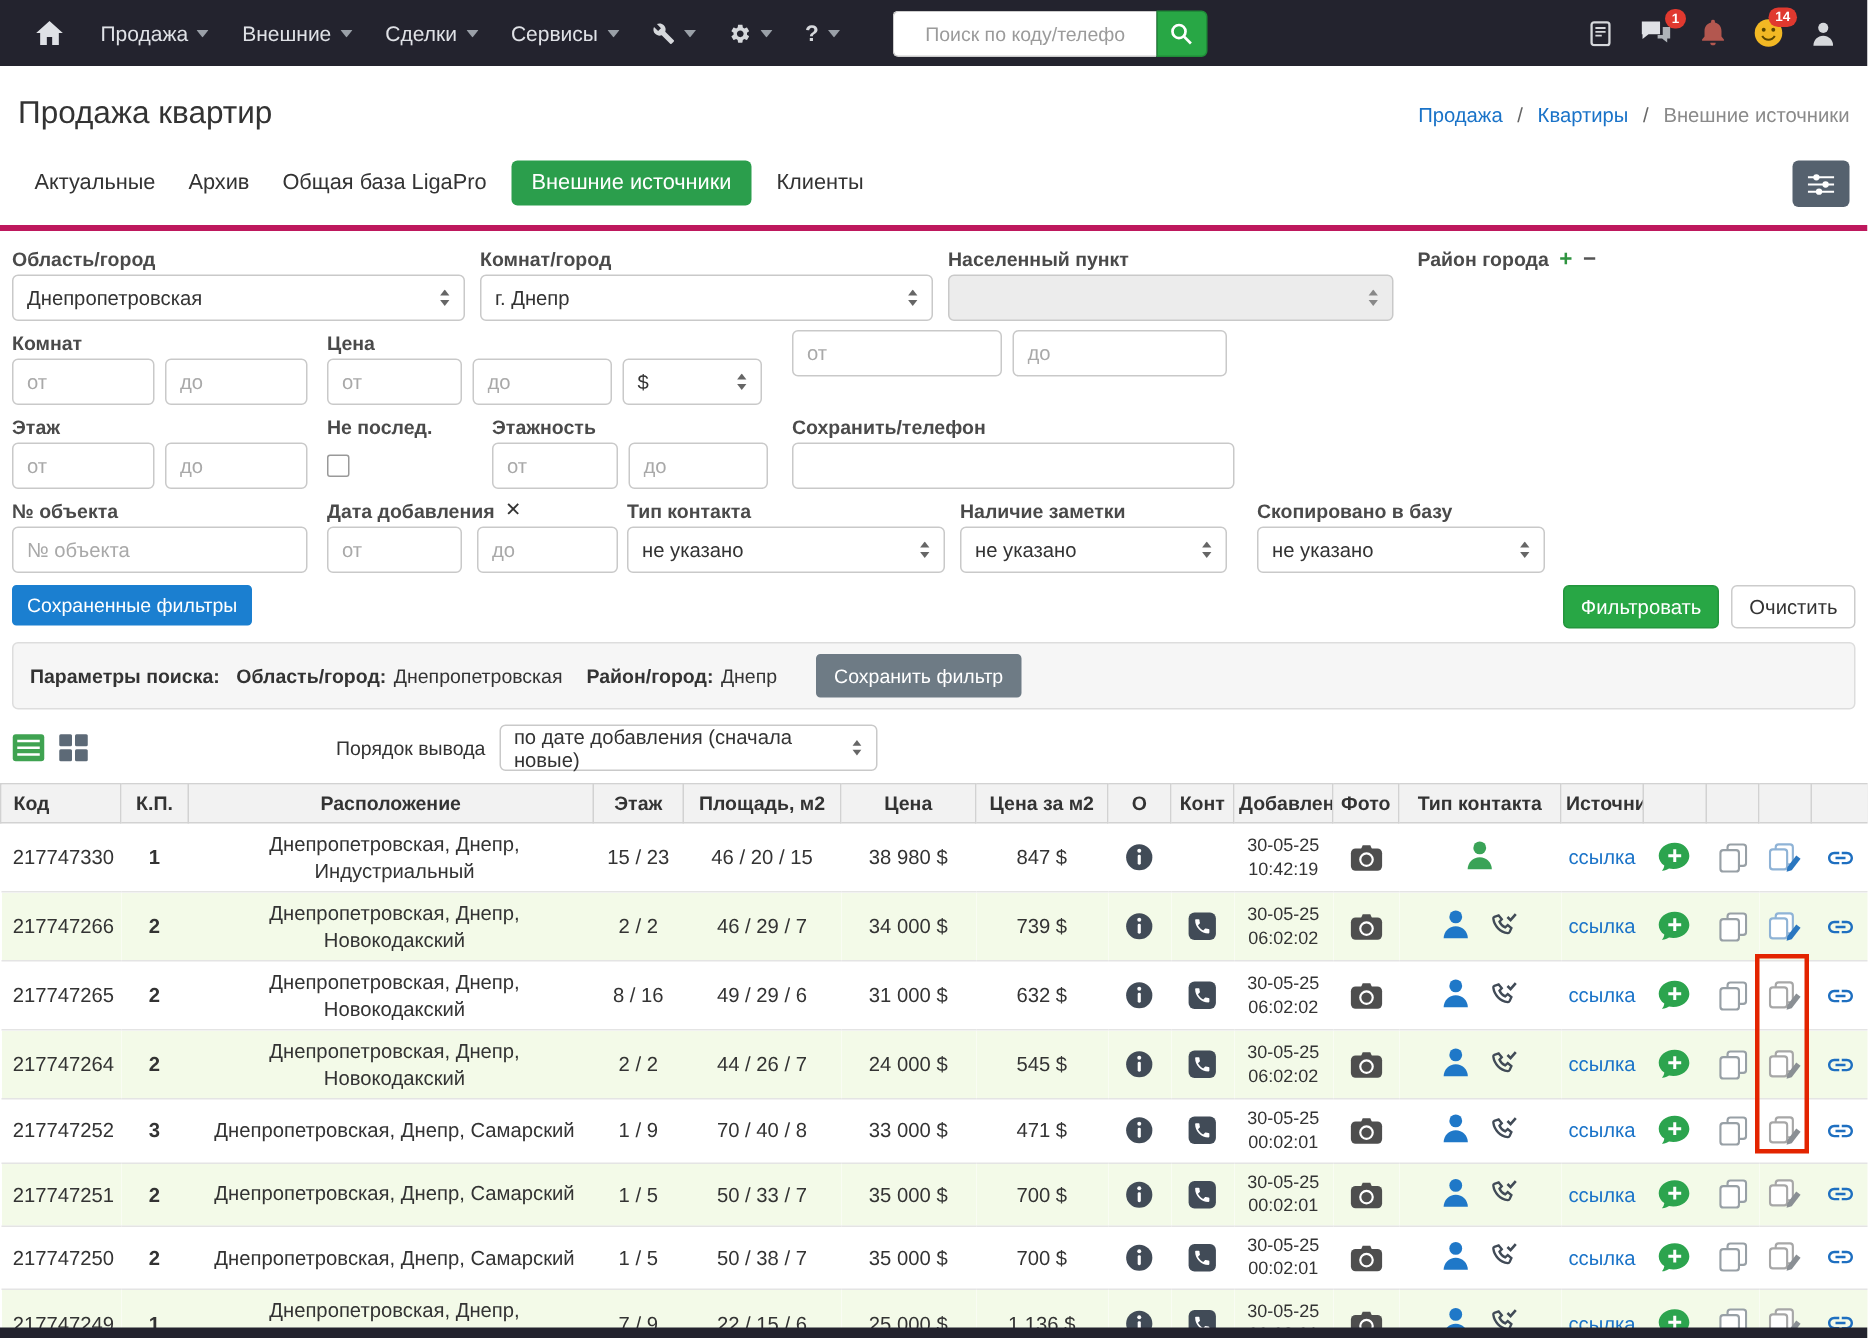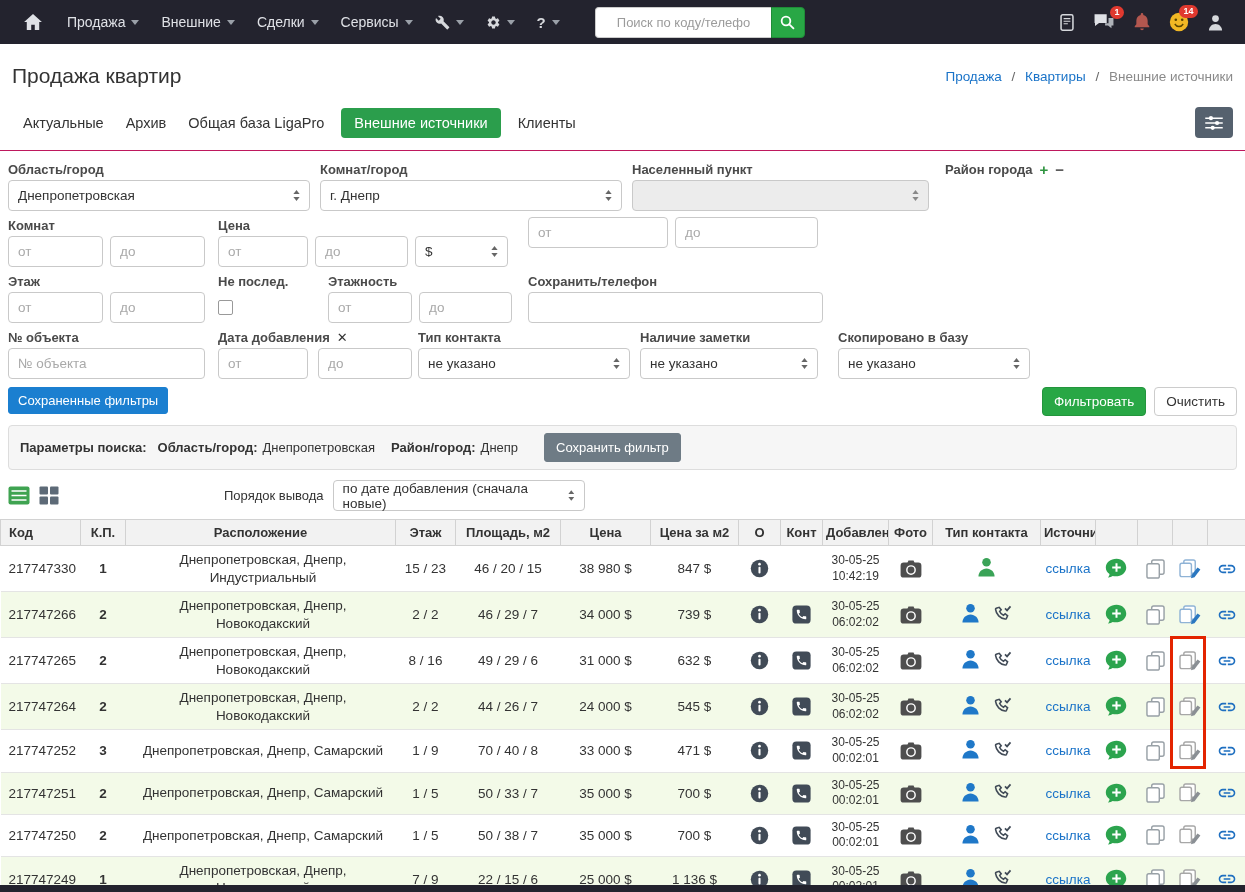--- a/index.html
+++ b/index.html
@@ -28,21 +28,21 @@
 
   
   .page-header{display:flex;align-items:center;justify-content:space-between;padding:20px 12px 8px}
   .page-title{font-size:21px;color:#333;font-weight:400}
   .breadcrumb{font-size:13.5px}
   .breadcrumb a{color:#1a73c8;text-decoration:none;cursor:pointer}
   .breadcrumb .sep{margin:0 6px;color:#666}
   .breadcrumb .current{color:#8a8a8a}
 
   
-  .tabs-bar{display:flex;align-items:flex-end;padding:11px 12px 12px;border-bottom:1px solid #be185d}
+  .tabs-bar{display:flex;align-items:flex-start;padding:11px 12px 12px;border-bottom:4px solid #be185d}
   .tab{font-size:14.5px;color:#333;padding:7px 11px;cursor:pointer;white-space:nowrap}
   .tab.active{background:#2b9e4c;color:#fff;border-radius:4px;padding:7px 13px;margin:0 6px}
   .filter-toggle{margin-left:auto;width:38px;height:31px;background:#55616e;border-radius:4px;
                  display:flex;align-items:center;justify-content:center;cursor:pointer}
 
   
   .filters{padding:10px 8px 0}
   .frow{display:flex;align-items:flex-start;margin-bottom:6px}
   .flabel{font-size:13px;font-weight:bold;color:#4a4a4a;margin-bottom:3px;display:flex;
           align-items:center;gap:7px;height:16px}

